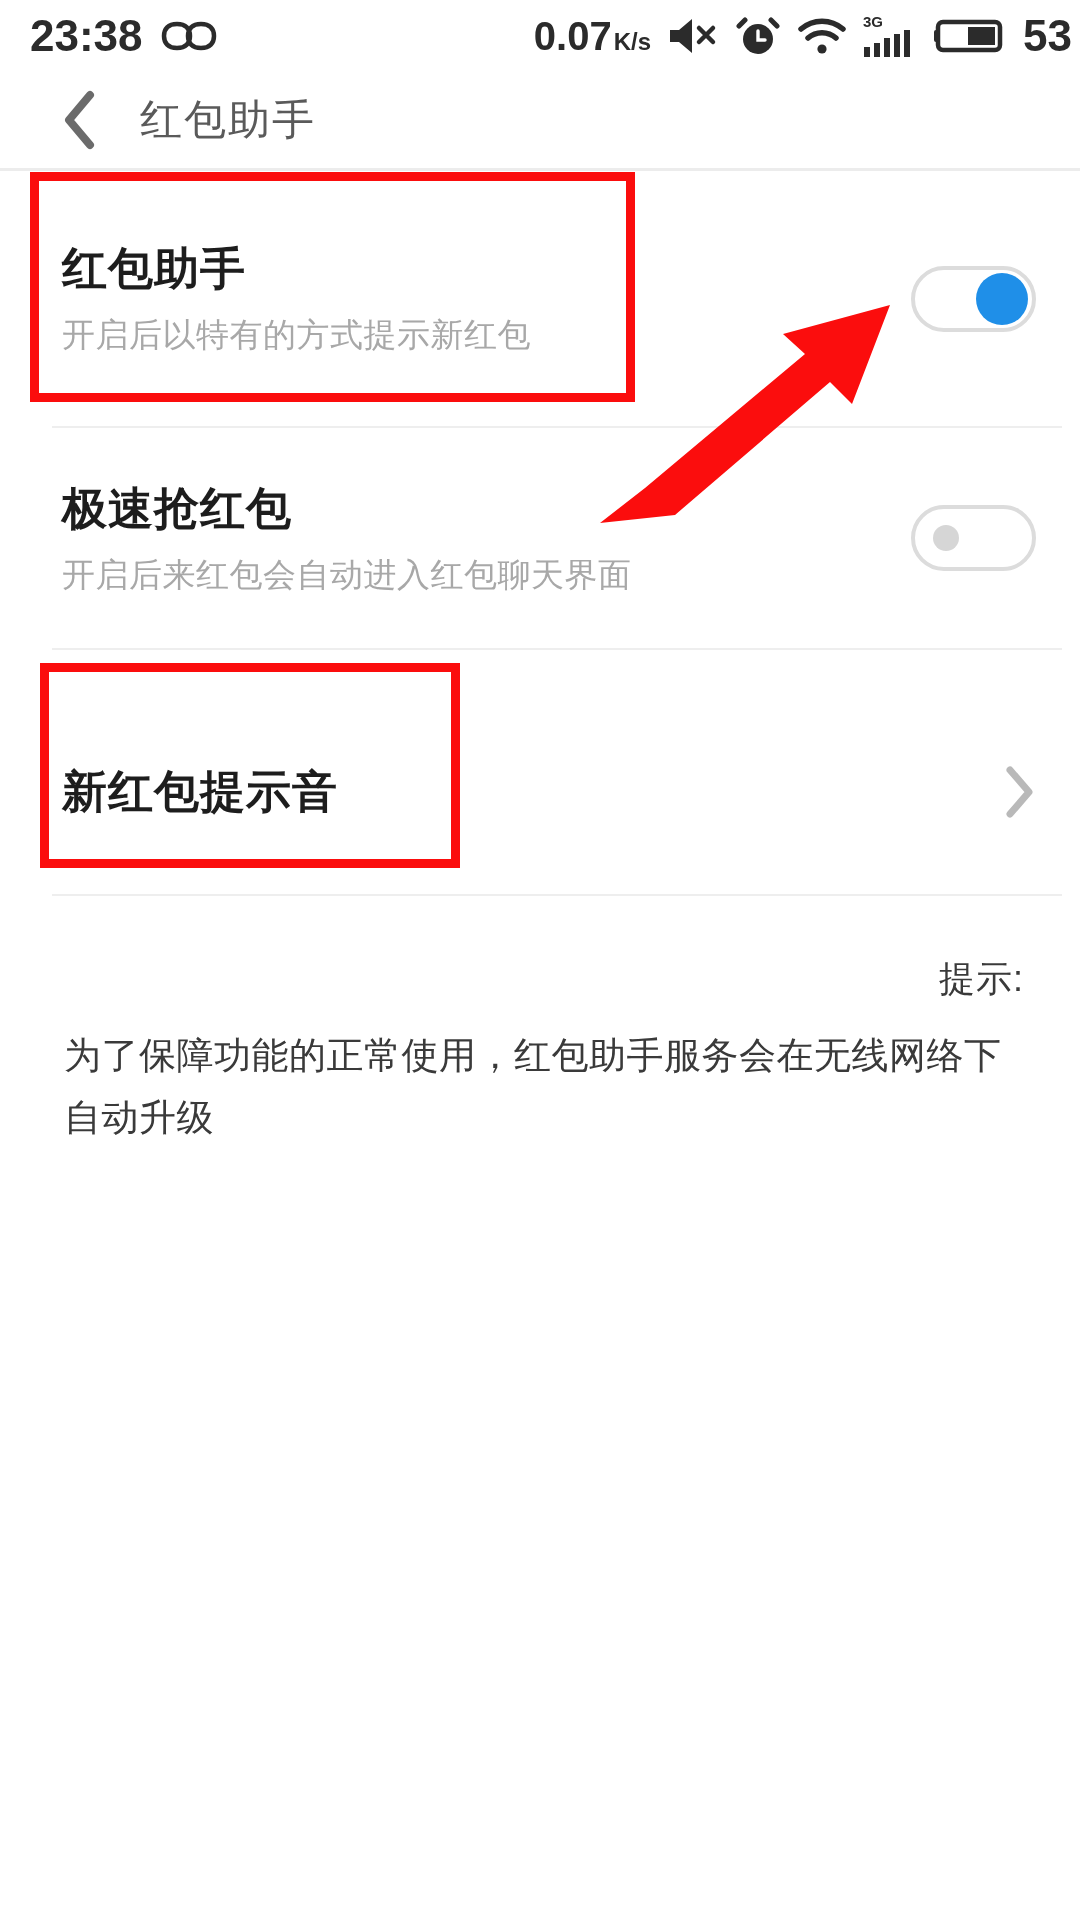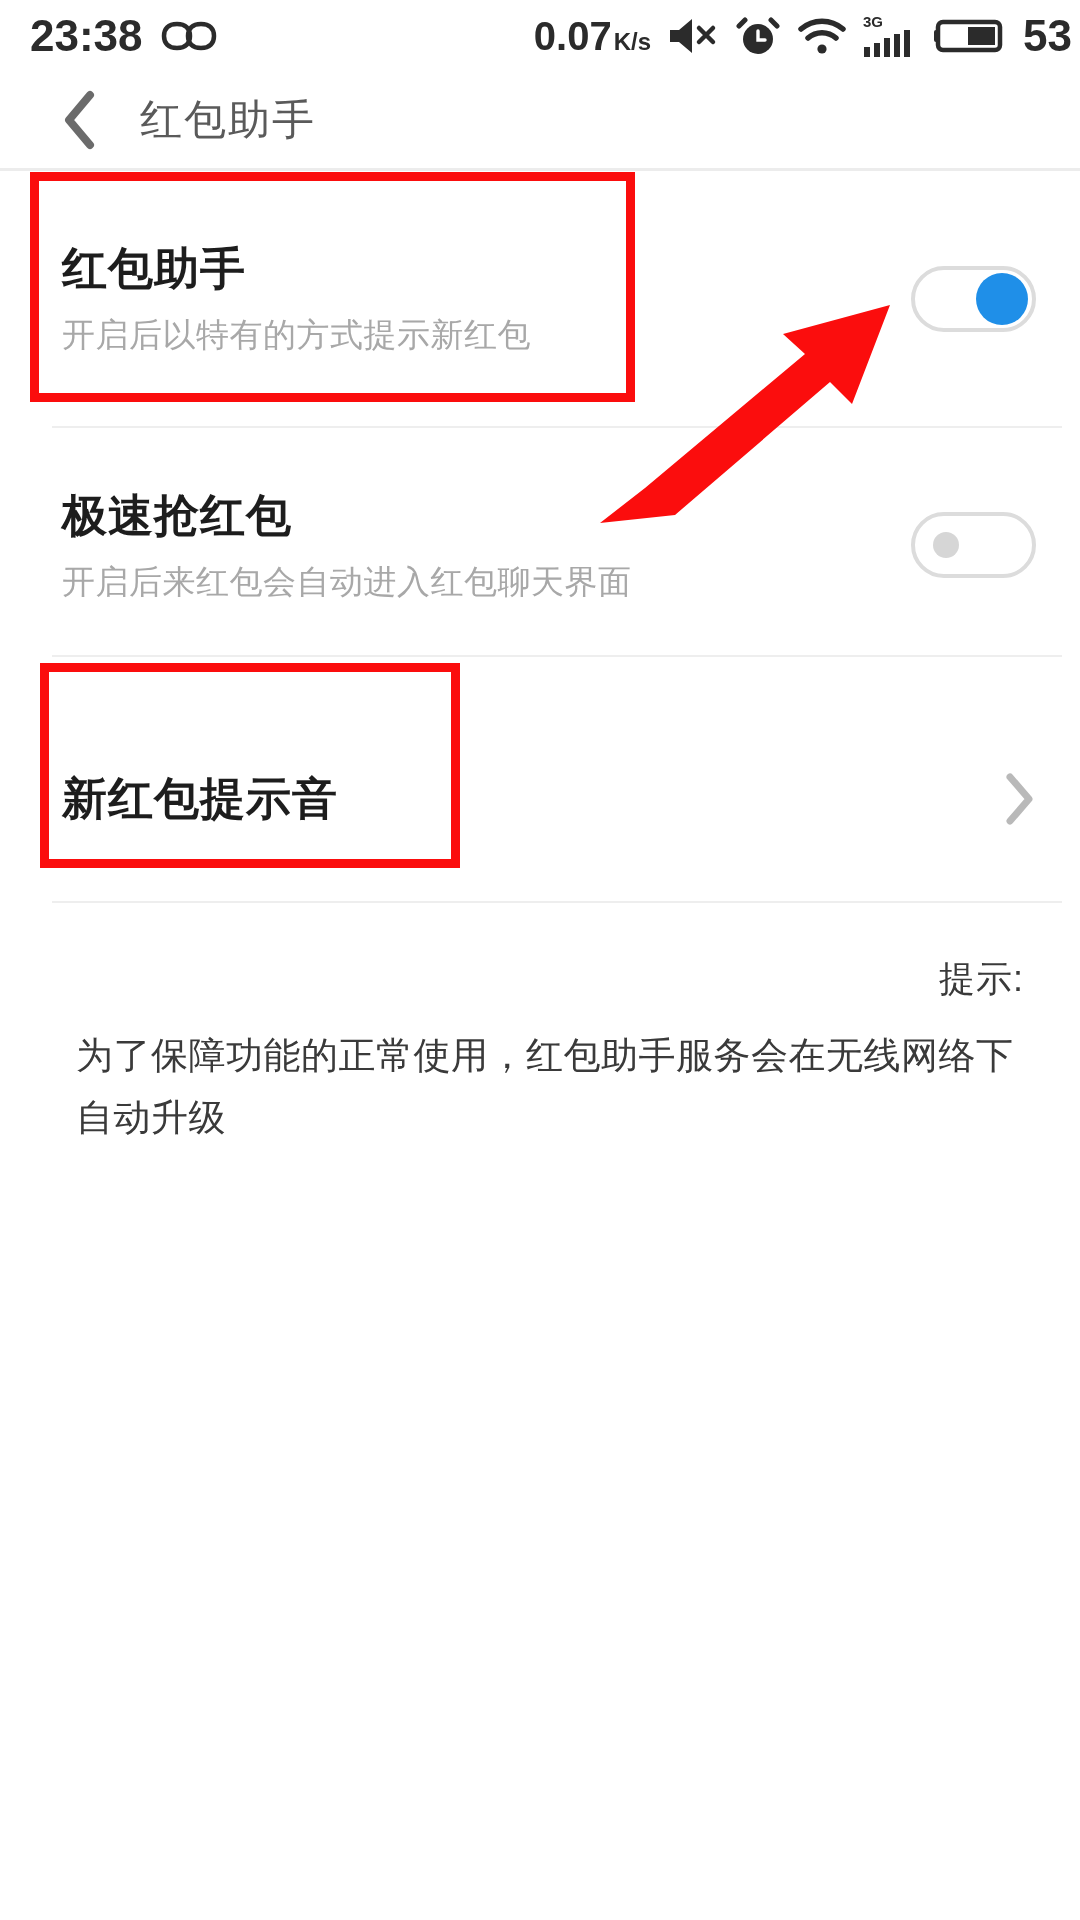--- a/index.html
+++ b/index.html
@@ -166,21 +166,21 @@
         <div class="row-title">红包助手</div>
         <div class="row-sub">开启后以特有的方式提示新红包</div>
       </div>
       <div class="toggle on">
         <span class="knob"></span>
       </div>
     </div>
 
     <div class="divider"></div>
 
-    <div class="row" style="height:220px;margin-top:7px;">
+    <div class="row" style="height:220px;">
       <div class="row-texts">
         <div class="row-title">极速抢红包</div>
         <div class="row-sub">开启后来红包会自动进入红包聊天界面</div>
       </div>
       <div class="toggle off">
         <span class="knob"></span>
       </div>
     </div>
 
     <div class="divider"></div>
@@ -195,21 +195,21 @@
         </svg>
       </div>
     </div>
 
     <div class="divider"></div>
   </div>
 
   <div class="hint" style="top:955px;text-align:right;">
     <div class="hint-label">提示:</div>
   </div>
-  <div class="hint" style="top:1025px;margin-left:12px;">
+  <div class="hint" style="top:1025px;">
     <div class="hint-body">为了保障功能的正常使用，红包助手服务会在无线网络下自动升级</div>
   </div>
 
   <div class="anno-box" style="left:30px; top:172px; width:605px; height:230px;"></div>
 
   <div class="anno-box" style="left:40px; top:663px; width:420px; height:205px;"></div>
 
   <svg class="anno-arrow" style="left:600px; top:270px;" width="300" height="300" viewBox="0 0 300 300">
     <path d="M290 35 L183 64 L205 84 L45 218 L0 253 L75 245 L230 112 L252 134 Z" fill="#fb0d0d"></path>
   </svg>

